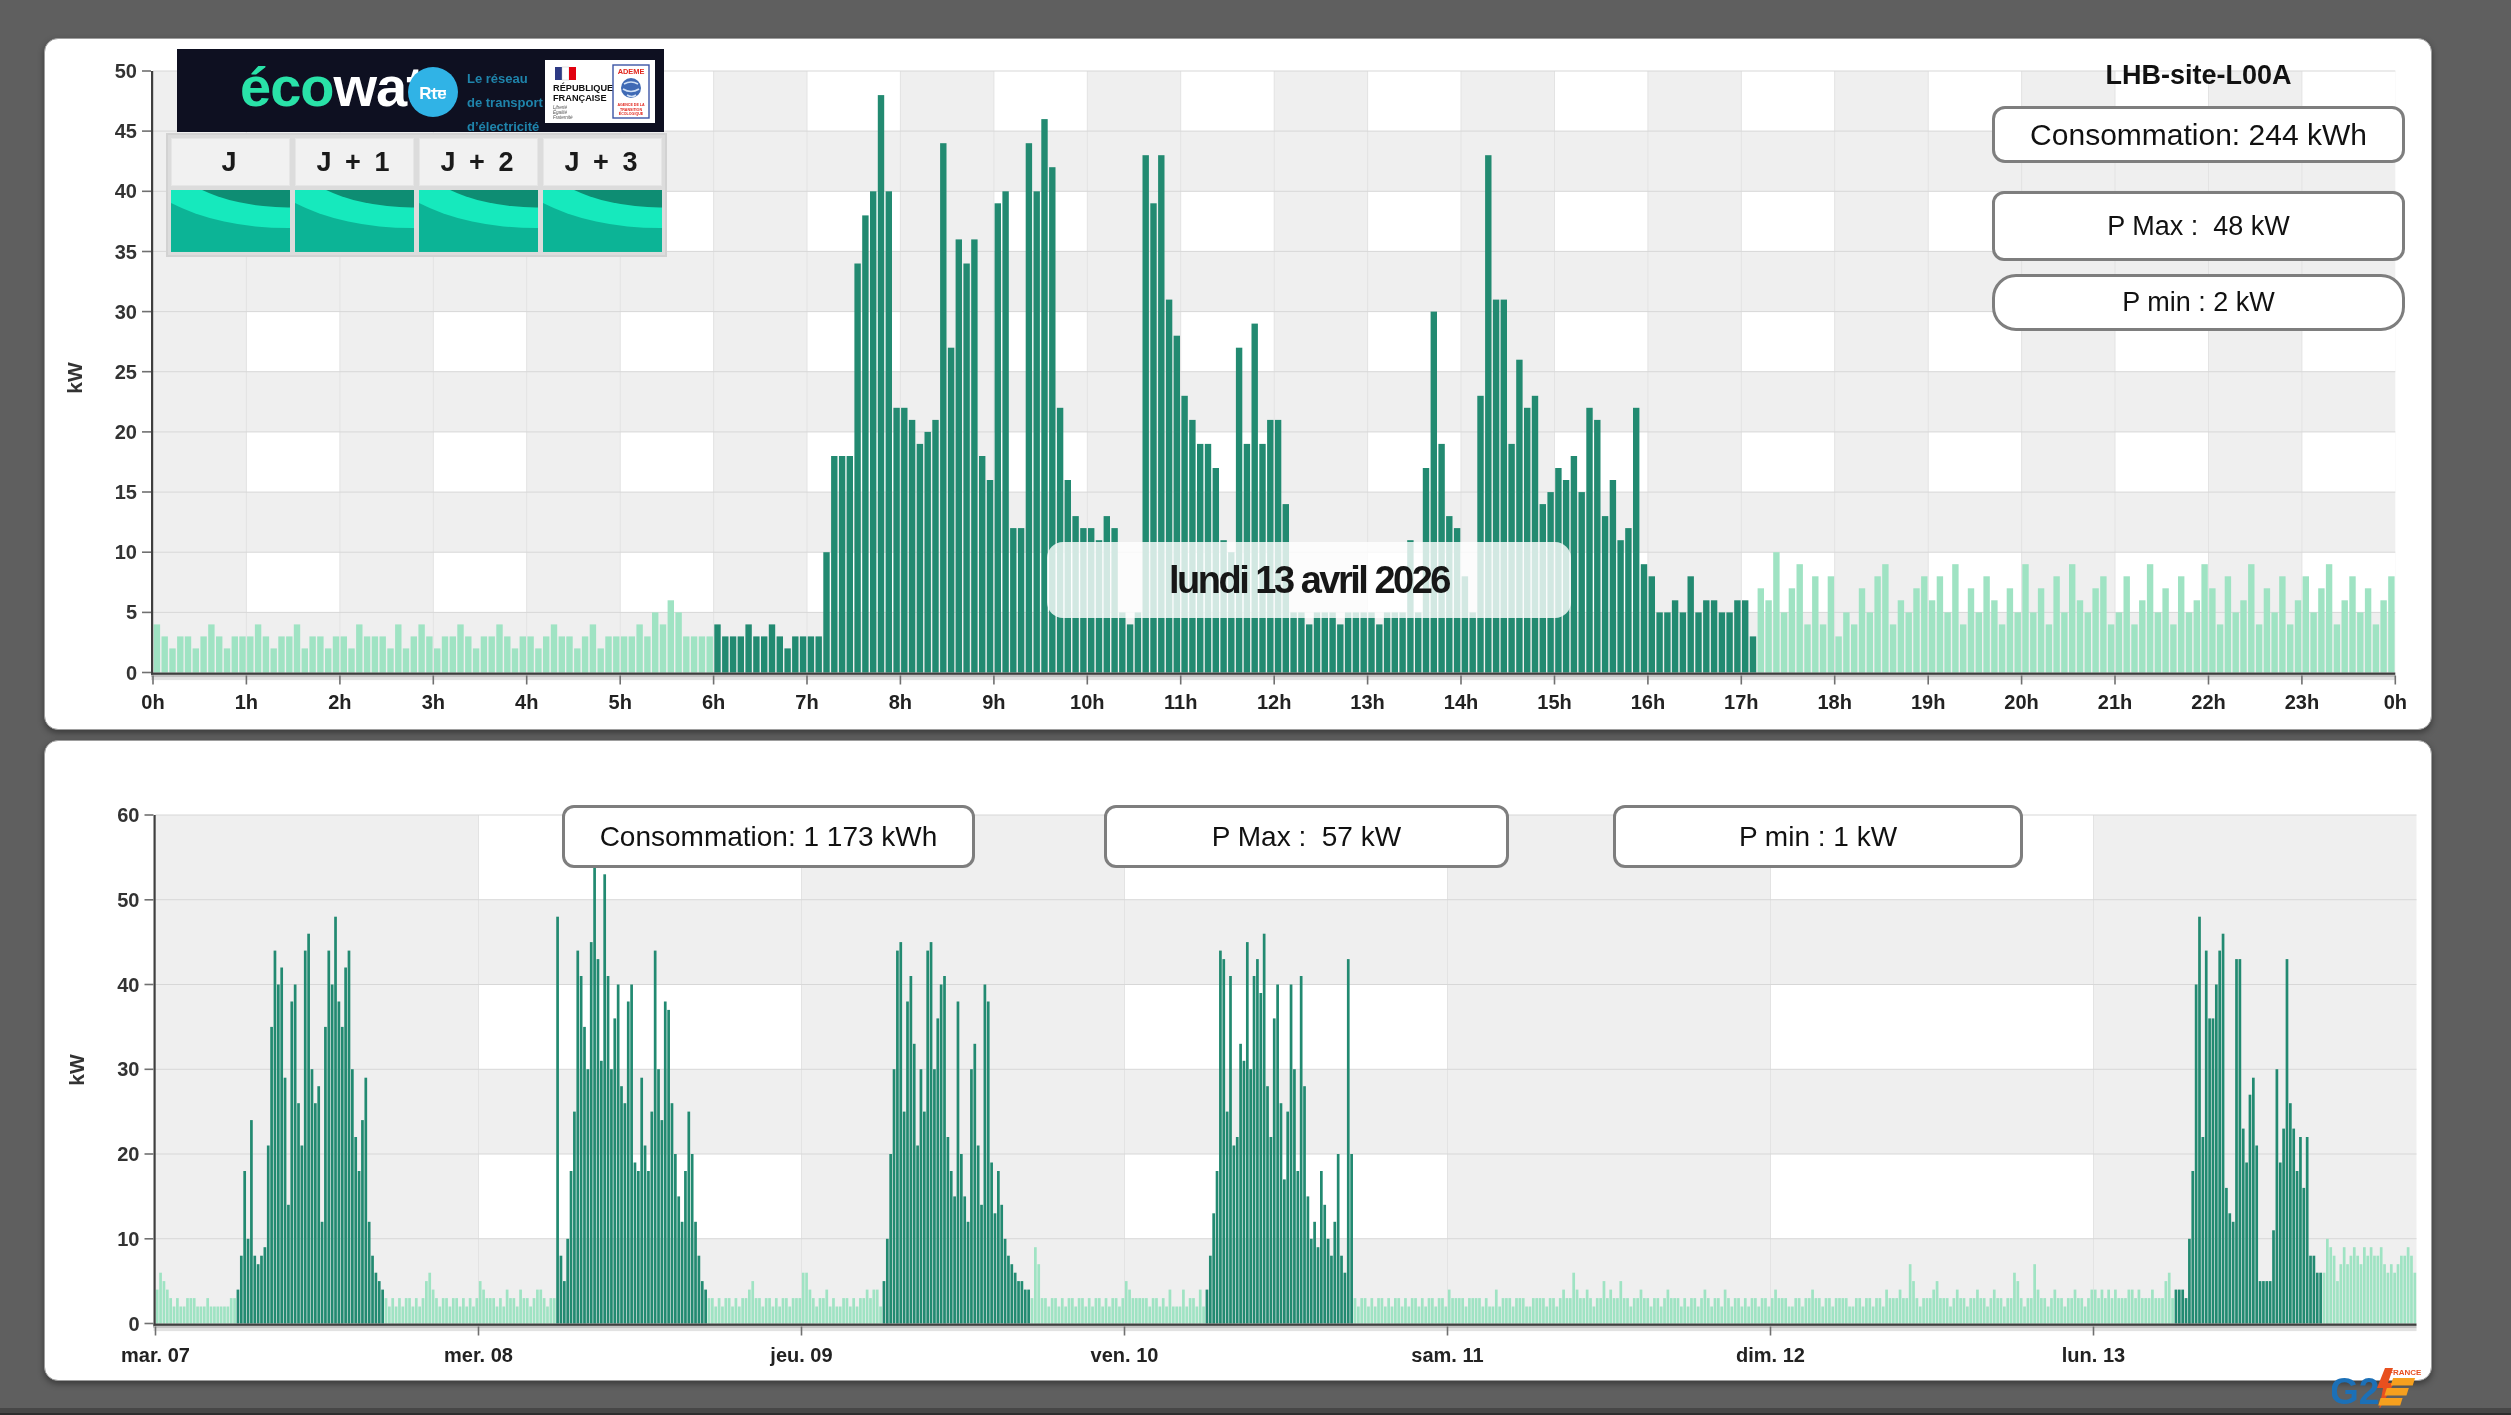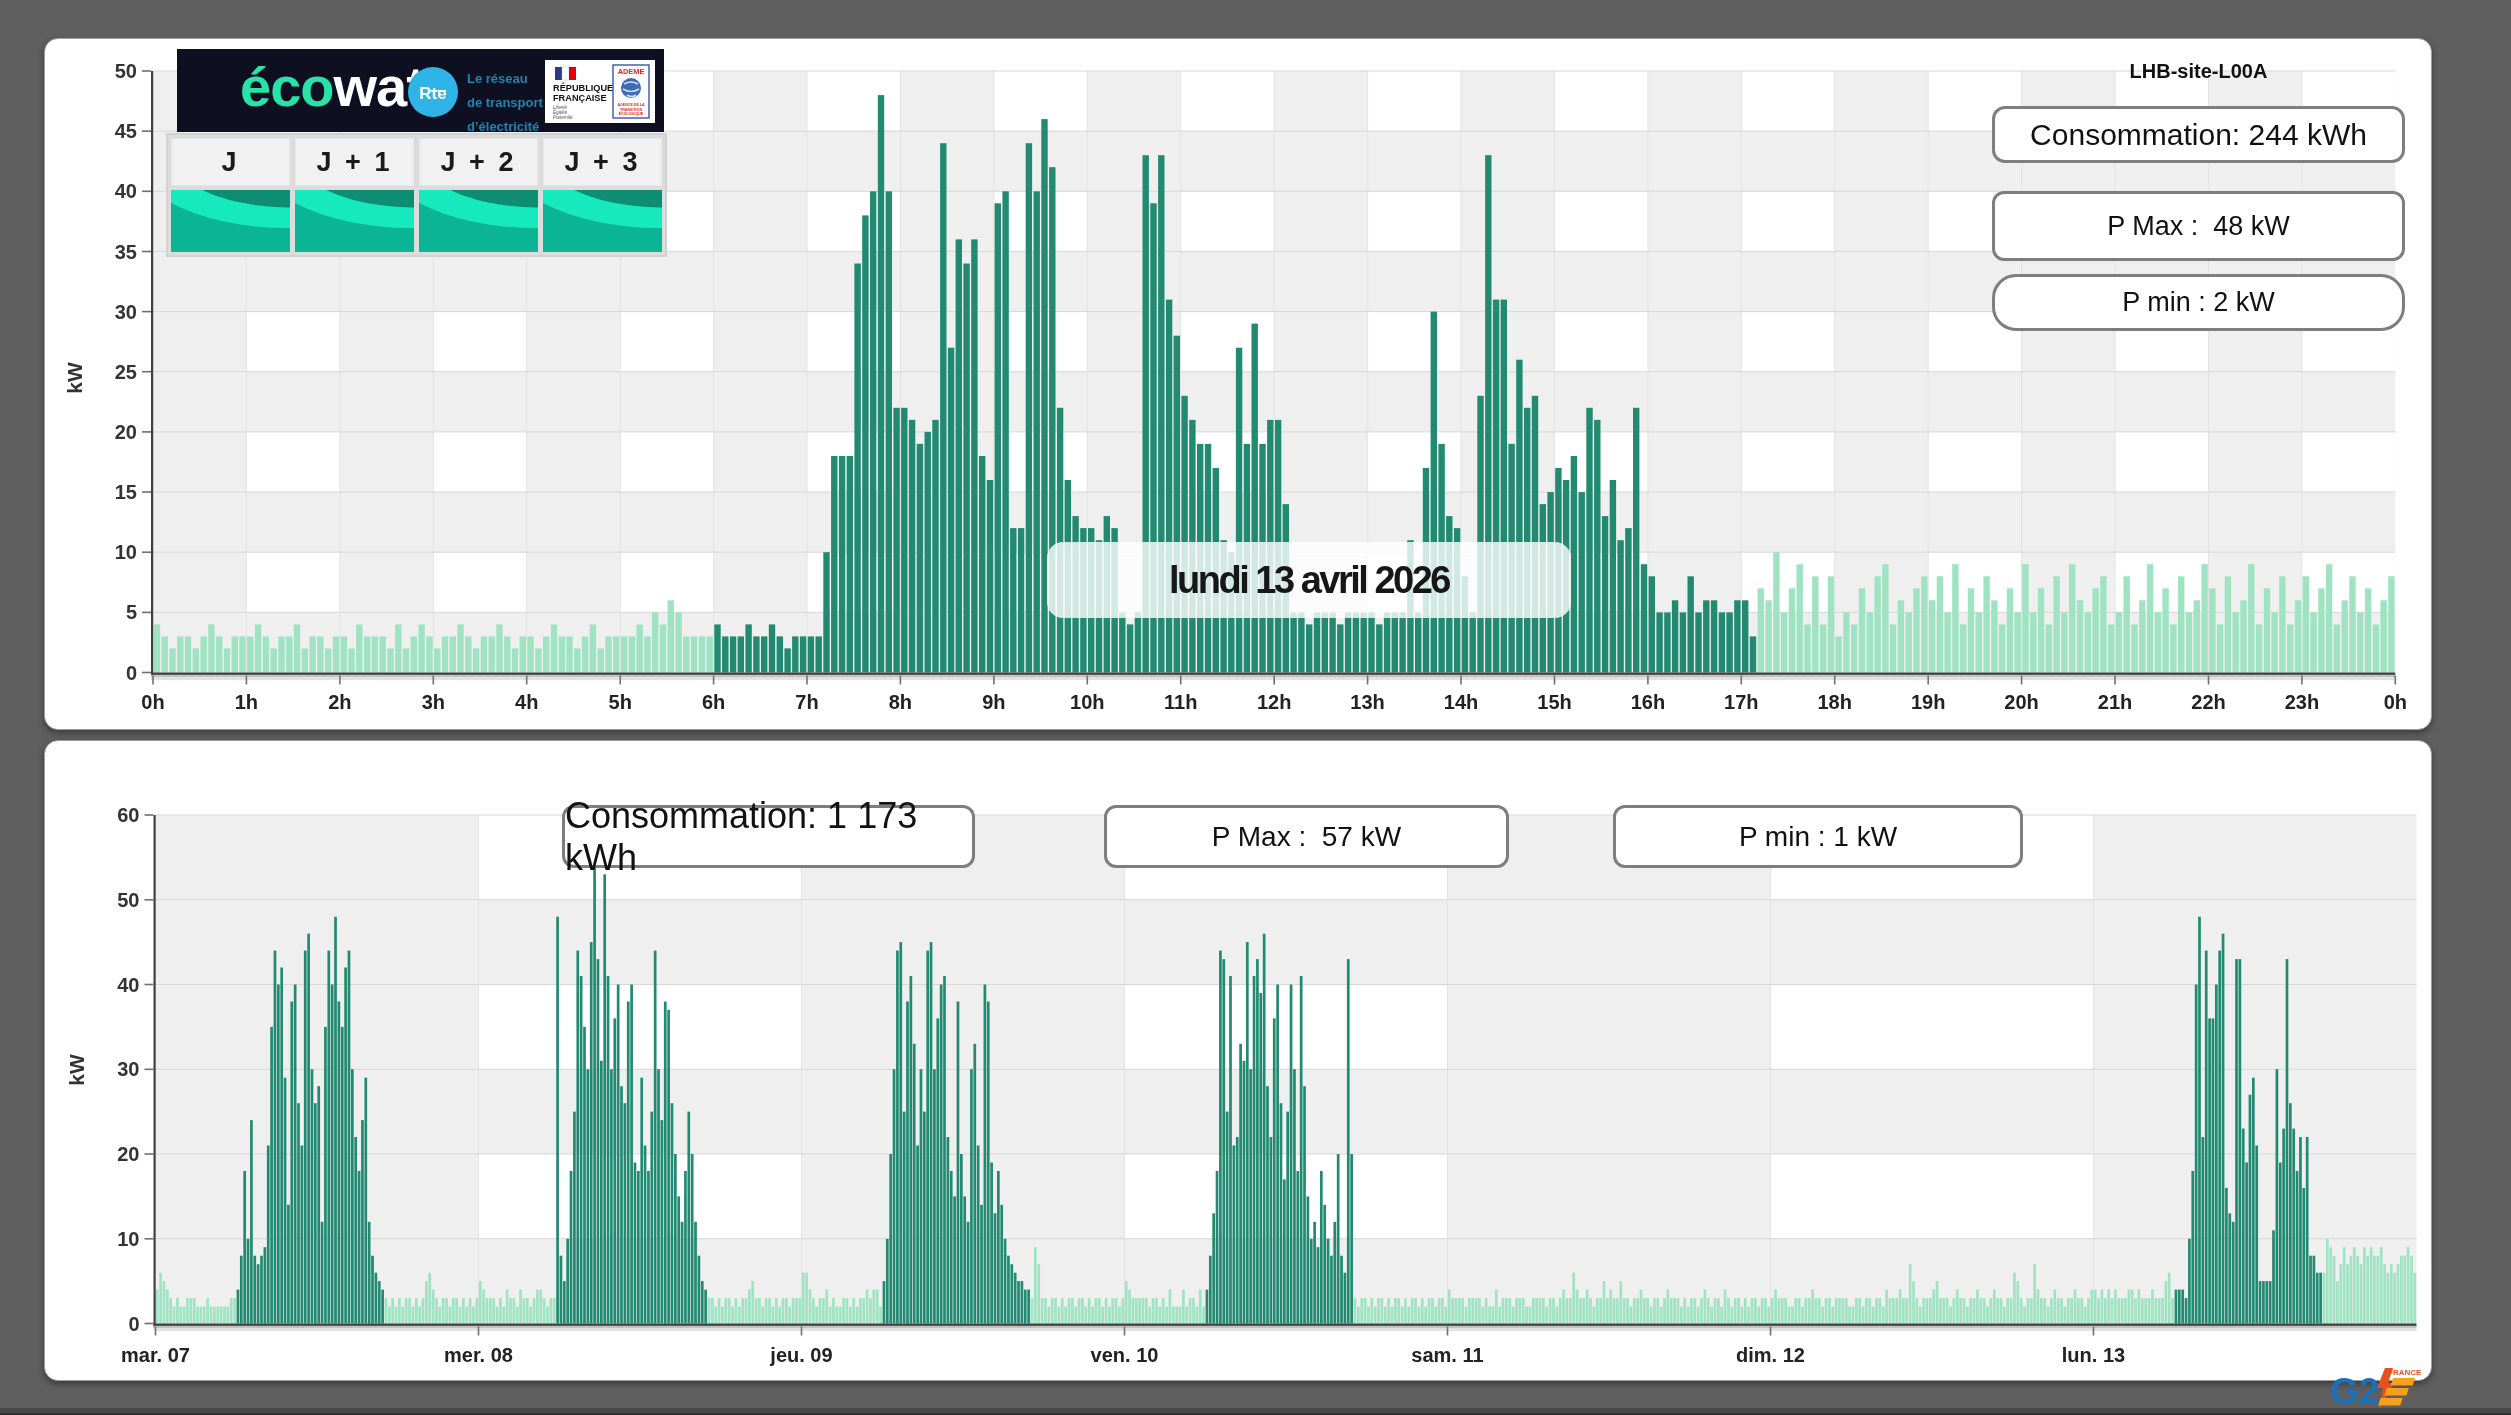--- a/index.html
+++ b/index.html
@@ -7,21 +7,21 @@
 .panel { position:absolute; background:#fff; border-radius:14px; border:1px solid #9e9e9e;
   box-shadow: 0 3px 6px rgba(0,0,0,.38); }
 #p1 { left:44px; top:38px; width:2388px; height:692px; }
 #p2 { left:44px; top:740px; width:2388px; height:641px; }
 #botstrip { position:absolute; left:0; bottom:0; width:2511px; height:7px; background:#474747; }
 #botstrip2 { position:absolute; left:0; bottom:0; width:2511px; height:2px; background:#2e2e2e; }
 .sbox { position:absolute; background:#fff; border:3px solid #7e7e7e; border-radius:12px;
   display:flex; align-items:center; justify-content:center;
   font-size:27px; color:#111; }
 #title1 { position:absolute; left:1992px; top:60px; width:413px; text-align:center;
-  font-size:20px; font-weight:bold; color:#111; }
+  font-size:27px; font-weight:bold; color:#111; }
 #datebadge { position:absolute; left:1047px; top:542px; width:524px; height:76px;
   background:rgba(255,255,255,.8); border-radius:16px; display:flex; align-items:center;
   justify-content:center; font-size:38px; font-weight:bold; letter-spacing:-2.5px; color:#171717; }
 #banner { position:absolute; left:177px; top:49px; width:487px; height:83px; background:#0e1021; }
 #ew { position:absolute; left:15px; top:5px; font-size:56px; font-weight:bold; letter-spacing:-1px;margin-left:48px; }
 #ew .e { color:#29e2a8; } #ew .w { color:#ffffff; }
 #rte { position:absolute; left:230px; top:17px; }
 #rtecap { position:absolute; left:290px; top:18px; font-size:13px; font-weight:bold;
   color:#1f84ab; line-height:24px; white-space:nowrap; }
 #bnright { position:absolute; left:368px; top:11px; }
@@ -1283,21 +1283,21 @@
           <ellipse cx="115" cy="-45" rx="164" ry="80" fill="#16e9bd"></ellipse>
           <ellipse cx="115" cy="-45" rx="125" ry="61" fill="#0e8d73"></ellipse>
         </svg></div>
     </div>
   </div>
 <div id="title1">LHB-site-L00A</div>
 <div class="sbox" style="left:1992px; top:106px; width:413px; height:57px; font-size:30px;border-radius:13px;">Consommation: 244 kWh</div>
 <div class="sbox" style="left:1992px; top:191px; width:413px; height:70px; font-size:27px;">P Max :&nbsp; 48 kW</div>
 <div class="sbox" style="left:1992px; top:274px; width:413px; height:57px; font-size:27px;border-radius:24px;">P min : 2 kW</div>
 <div id="datebadge">lundi 13 avril 2026</div>
-<div class="sbox" style="left:562px; top:805px; width:413px; height:63px; font-size:36px;">Consommation: 1 173 kWh</div>
+<div class="sbox" style="left:562px; top:805px; width:413px; height:63px; font-size:28px;">Consommation: 1 173 kWh</div>
 <div class="sbox" style="left:1104px; top:805px; width:405px; height:63px; font-size:28px;">P Max :&nbsp; 57 kW</div>
 <div class="sbox" style="left:1613px; top:805px; width:410px; height:63px; font-size:28px;">P min : 1 kW</div>
 <div id="g2e"><svg viewBox="0 0 92 48" width="92" height="48" xmlns="http://www.w3.org/2000/svg">
 <text x="-2" y="38" font-family="Liberation Sans" font-weight="bold" font-size="37" fill="#1c70b7">G2</text>
 <polygon points="53,2 61,2 56,17 62,17 47,44 51,22 45,22" fill="#e8501f"></polygon>
 <text x="56" y="9" font-family="Liberation Sans" font-weight="bold" font-size="8" fill="#e8501f">FRANCE</text>
 <g fill="#f6a01e" transform="skewX(-18) translate(13,0)">
 <rect x="52" y="12" width="22" height="7.4"></rect>
 <rect x="49" y="22" width="22" height="7.4"></rect>
 <rect x="46" y="32" width="22" height="7.4"></rect>

